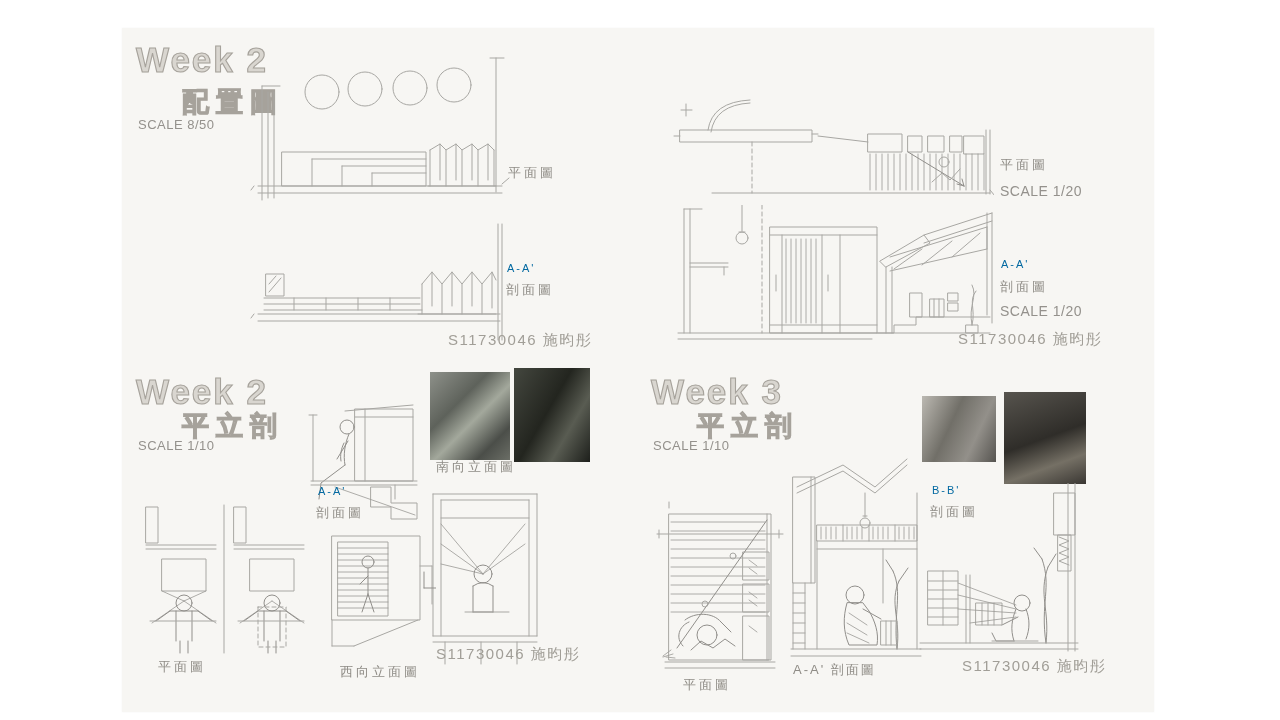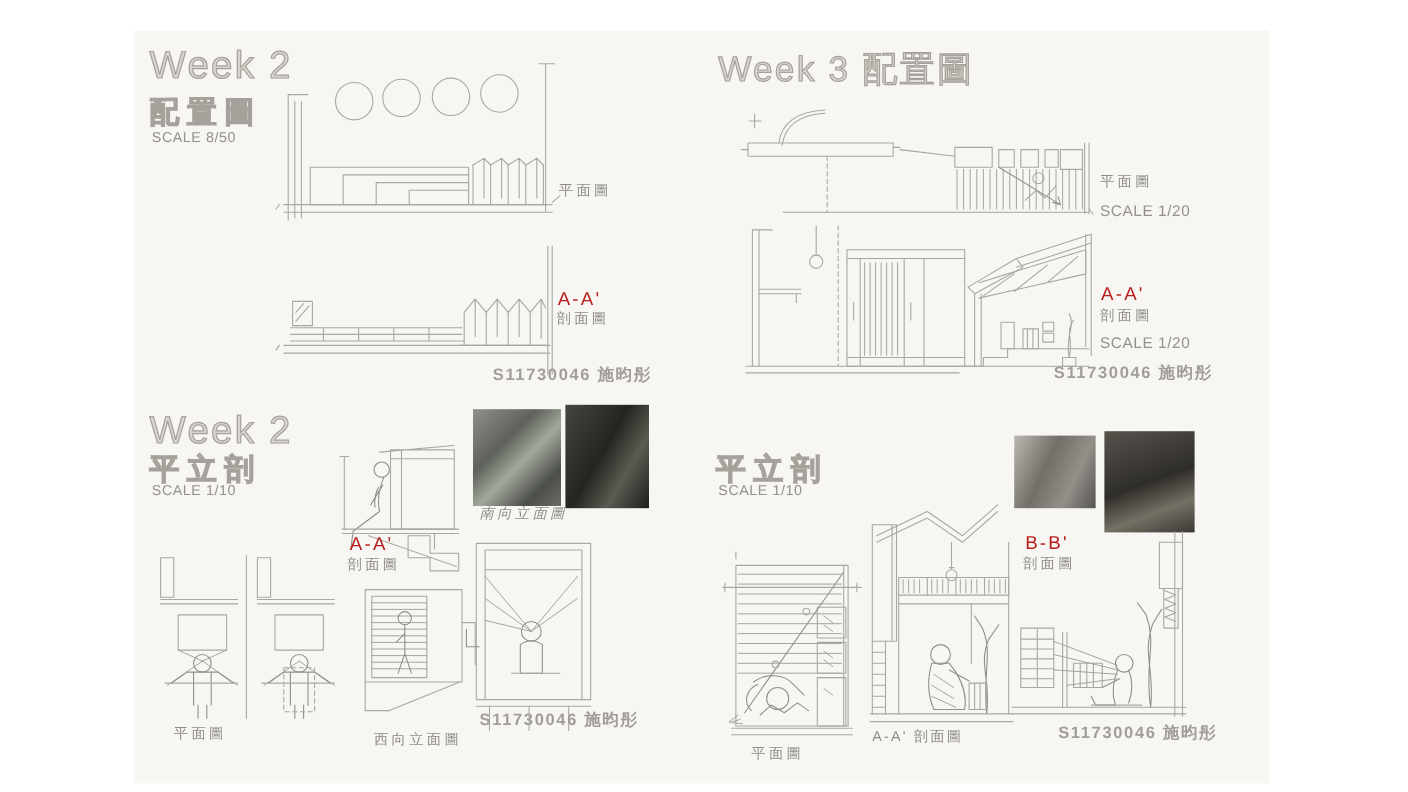--- a/index.html
+++ b/index.html
@@ -3,28 +3,28 @@
 <meta charset="utf-8">
 <style>
   html,body{margin:0;padding:0;}
   body{width:1280px;height:720px;background:#ffffff;overflow:hidden;
        font-family:"Liberation Sans", sans-serif;}
   .stage{position:absolute;left:0;top:0;width:1280px;height:720px;background:#ffffff;}
   .paper{position:absolute;left:122px;top:28px;width:1032px;height:684px;
          background:#f7f6f3;box-shadow:0 0 2px rgba(0,0,0,0.04);}
   .abs{position:absolute;}
   
-  .t-big{font-size:35px;font-weight:400;letter-spacing:2px;color:#d9d6d0;
+  .t-big{font-size:35px;font-weight:700;letter-spacing:2px;color:#d9d6d0;
          -webkit-text-stroke:1.1px #a6a29b;white-space:nowrap;}
   .t-sub{font-size:27px;font-weight:600;letter-spacing:7px;color:#d9d6d0;
-         -webkit-text-stroke:1.1px #a6a29b;white-space:nowrap;}
+         -webkit-text-stroke:1.1px #a6a29b;white-space:nowrap;margin-left:46px;}
   .t-scale{font-size:13px;color:#94918c;letter-spacing:0.5px;white-space:nowrap;}
   .t-label{font-size:13px;color:#8f8c86;letter-spacing:3px;white-space:nowrap;}
-  .t-latin{font-size:17px;color:#b91c1c;letter-spacing:2px;white-space:nowrap;}
-  .t-sig{font-size:15px;color:#a19e97;letter-spacing:1.5px;white-space:nowrap;font-weight:bold;}
+  .t-latin{font-size:11px;color:#0369a1;letter-spacing:2px;white-space:nowrap;}
+  .t-sig{font-size:15px;color:#a19e97;letter-spacing:1.5px;white-space:nowrap;}
   svg{display:block;}
   .ln{stroke:#a8a7a3;stroke-width:1;fill:none;stroke-linecap:round;stroke-linejoin:round;}
   .ln2{stroke:#918f8b;stroke-width:1;fill:none;stroke-linecap:round;stroke-linejoin:round;}
   .lnf{stroke:#9b9995;stroke-width:0.8;fill:none;}
   .dash{stroke-dasharray:4,3;}
   .photo{position:absolute;}
   .photo1{background:linear-gradient(135deg,#8e918a 0%,#5e625b 35%,#a3a89c 55%,#4b4e49 80%,#6b6e66 100%);}
   .photo2{background:linear-gradient(120deg,#44473f 0%,#23251f 45%,#595c52 70%,#1d1f1b 100%);}
   .photo3{background:linear-gradient(115deg,#bcb9b2 0%,#716f68 40%,#93908a 70%,#565450 100%);}
   .photo4{background:linear-gradient(160deg,#57544e 0%,#2f2d29 50%,#757065 75%,#3a3733 100%);}
@@ -64,21 +64,20 @@
       <path d="M172,62 V92 M182,50 V84 M192,62 V92 M202,50 V84 M212,62 V92 M222,50 V84 M232,62 V92 M242,50 V86 M168,92 H246"></path>
       <path d="M14,76 H170 M14,82 H170 M14,88 H172 M44,76 V88 M76,76 V88 M108,76 V88 M140,76 V88"></path>
       <path d="M16,52 H34 V74 H16 Z M19,70 L31,56 M19,62 L26,54"></path>
       <path d="M8,92 H250 M8,99 H250 M4,92 l-3,4"></path>
     </g>
   </svg>
   <div class="abs t-latin" style="left:507px;top:262px;">A-A'</div>
   <div class="abs t-label" style="left:506px;top:281px;">剖面圖</div>
   <div class="abs t-sig" style="left:448px;top:331px;">S11730046 施昀彤</div>
 
-  <div class="abs t-big" style="left:653px;top:42px;font-size:32px;">Week 3 配置圖</div>
 
   <svg class="abs" style="left:672px;top:90px;" width="322" height="114" viewBox="0 0 322 114">
     <g class="ln">
       <path d="M14,14 V26 M9,20 H20"></path>
       <path d="M36,40 Q40,12 78,10 M39,42 Q43,15 78,13"></path>
       <path d="M8,40 H140 V52 H8 Z M2,46 H8 M140,44 H146"></path>
       <path d="M146,46 L196,52"></path>
       <path d="M196,44 H230 V62 H196 Z M236,46 H250 V62 H236 Z M256,46 H272 V62 H256 Z M278,46 H290 V62 H278 Z M292,46 H312 V64 H292 Z"></path>
       <path d="M314,40 V104 M318,40 V104"></path>
       <path class="lnf" d="M198,64 V100 M204,64 V100 M210,64 V100 M216,64 V100 M222,64 V100 M228,64 V100 M234,64 V100 M240,64 V100 M246,64 V100 M252,64 V100 M258,64 V100 M264,64 V100 M270,64 V100 M276,64 V100 M282,64 V100 M288,64 V100 M294,64 V100 M300,64 V100 M306,64 V100 M312,64 V100"></path>
@@ -133,21 +132,21 @@
       <circle class="ln2" cx="52" cy="24" r="7"></circle>
       <path class="ln2" d="M54,31 C50,40 48,52 50,62 M50,62 L26,80 L24,96 M53,38 L42,56 M49,40 C46,46 45,52 46,58"></path>
       <path d="M16,78 H122 M16,82 H122 M100,82 V96"></path>
       <path d="M76,84 H96 V100 H122 V116 H96 V104 H76 Z"></path>
       <path class="lnf" d="M40,84 L120,112"></path>
     </g>
   </svg>
   <div class="abs t-latin" style="left:318px;top:485px;">A-A'</div>
   <div class="abs t-label" style="left:316px;top:504px;">剖面圖</div>
 
-  <div class="abs t-label" style="left:436px;top:458px;font-style:italic;">南向立面圖</div>
+  <div class="abs t-label" style="left:436px;top:458px;">南向立面圖</div>
   <svg class="abs" style="left:425px;top:478px;" width="120" height="192" viewBox="0 0 120 192">
     <g class="ln">
       <path d="M8,16 H112 M8,16 V158 M112,16 V158 M16,22 V158 M104,22 V158 M16,22 H104 M16,40 H104"></path>
       <path class="lnf" d="M58,96 L16,46 M58,96 L16,66 M58,96 L16,86 M58,96 L100,46 M58,96 L100,66"></path>
       <circle class="ln2" cx="58" cy="96" r="9"></circle>
       <path class="ln2" d="M48,108 Q58,101 68,108 M48,108 V134 M68,108 V134 M48,134 H68"></path>
       <path d="M40,134 H84"></path>
       <path d="M8,158 H112 M8,164 H112 M20,164 V186 M56,164 V186 M92,164 V186"></path>
     </g>
   </svg>
@@ -180,20 +179,21 @@
       <circle class="ln2" cx="44" cy="30" r="6"></circle>
       <path class="ln2" d="M44,36 V62 M44,62 L38,80 M44,62 L50,80 M44,44 L36,52"></path>
       <path d="M96,34 H108 M108,34 V72"></path>
       <path class="ln2" d="M100,40 V56 M100,56 H114 M114,56 V84 M114,84 H120"></path>
       <path d="M8,88 L8,114 M94,88 L30,114 M8,114 H30"></path>
     </g>
   </svg>
   <div class="abs t-label" style="left:340px;top:663px;">西向立面圖</div>
   <div class="abs t-sig" style="left:436px;top:645px;">S11730046 施昀彤</div>
 
+  <div class="abs t-big" style="left:651px;top:372px;">Week 3</div>
   <div class="abs t-sub" style="left:651px;top:408px;">平立剖</div>
   <div class="abs t-scale" style="left:653px;top:438px;">SCALE 1/10</div>
 
   <div class="photo photo3" style="left:922px;top:396px;width:74px;height:66px;"></div>
   <div class="photo photo4" style="left:1004px;top:392px;width:82px;height:92px;"></div>
 
   <div class="abs t-latin" style="left:932px;top:484px;">B-B'</div>
   <div class="abs t-label" style="left:930px;top:503px;">剖面圖</div>
 
   <svg class="abs" style="left:655px;top:500px;" width="132" height="178" viewBox="0 0 132 178">

